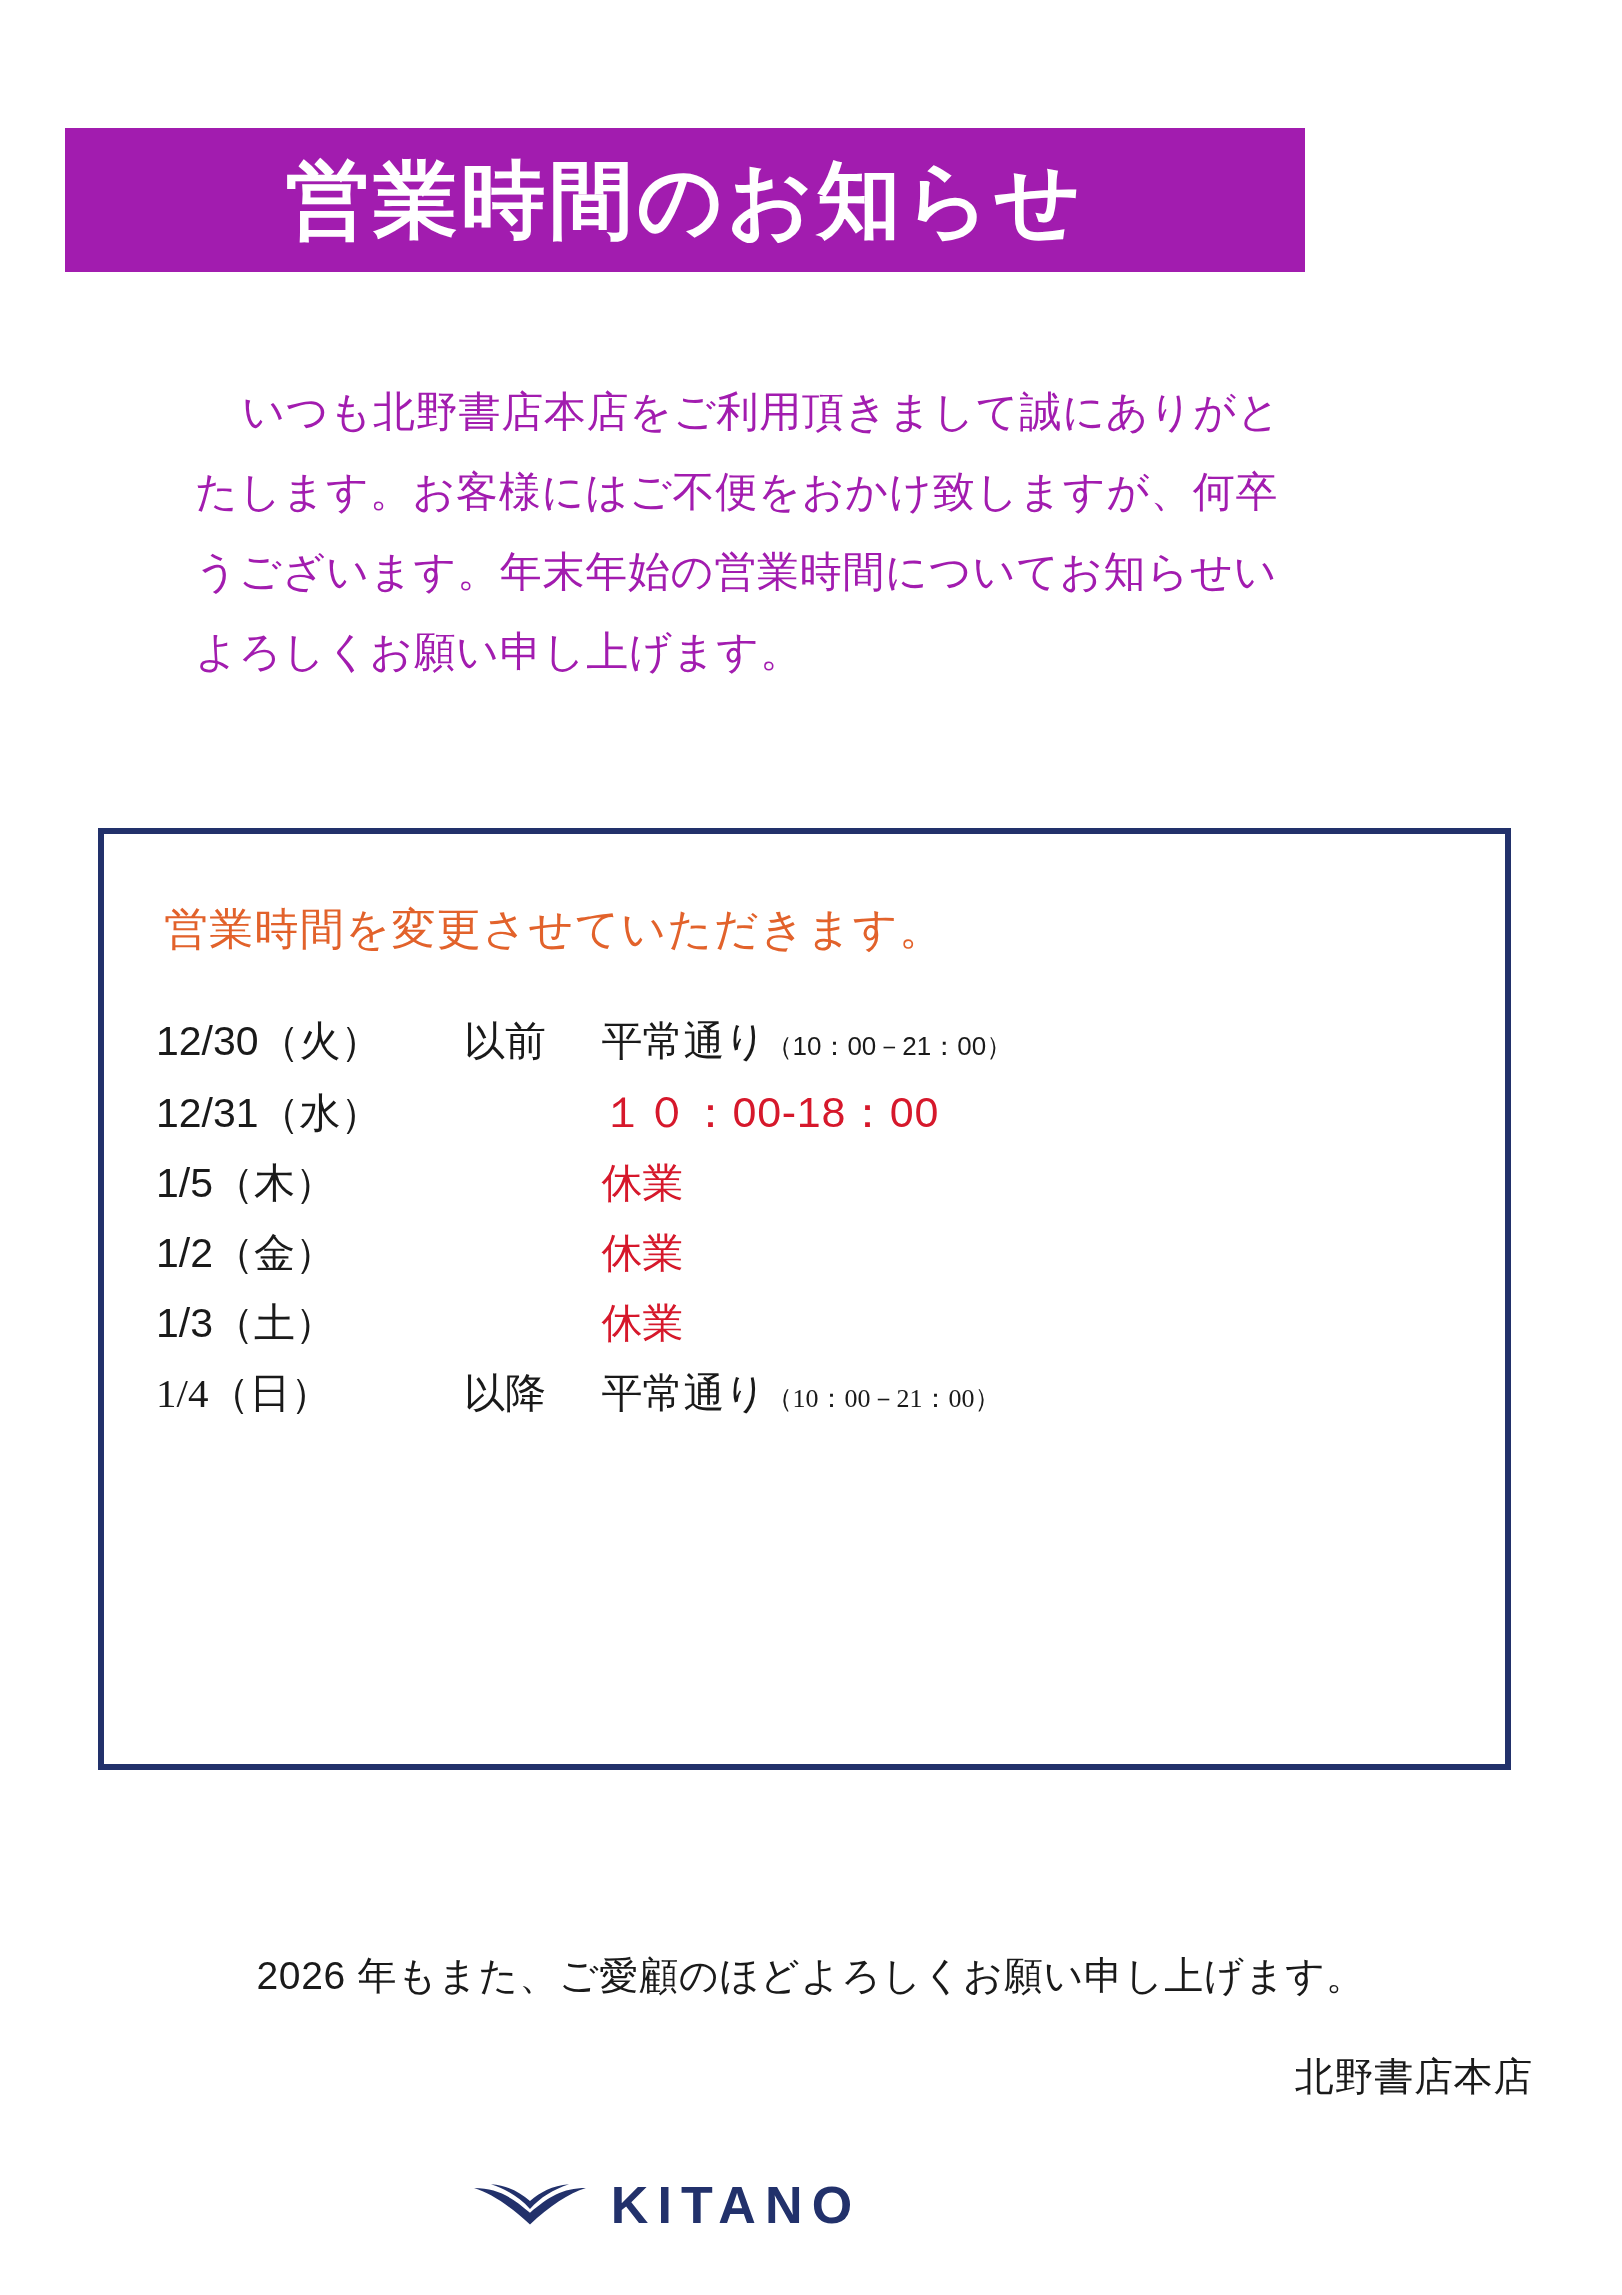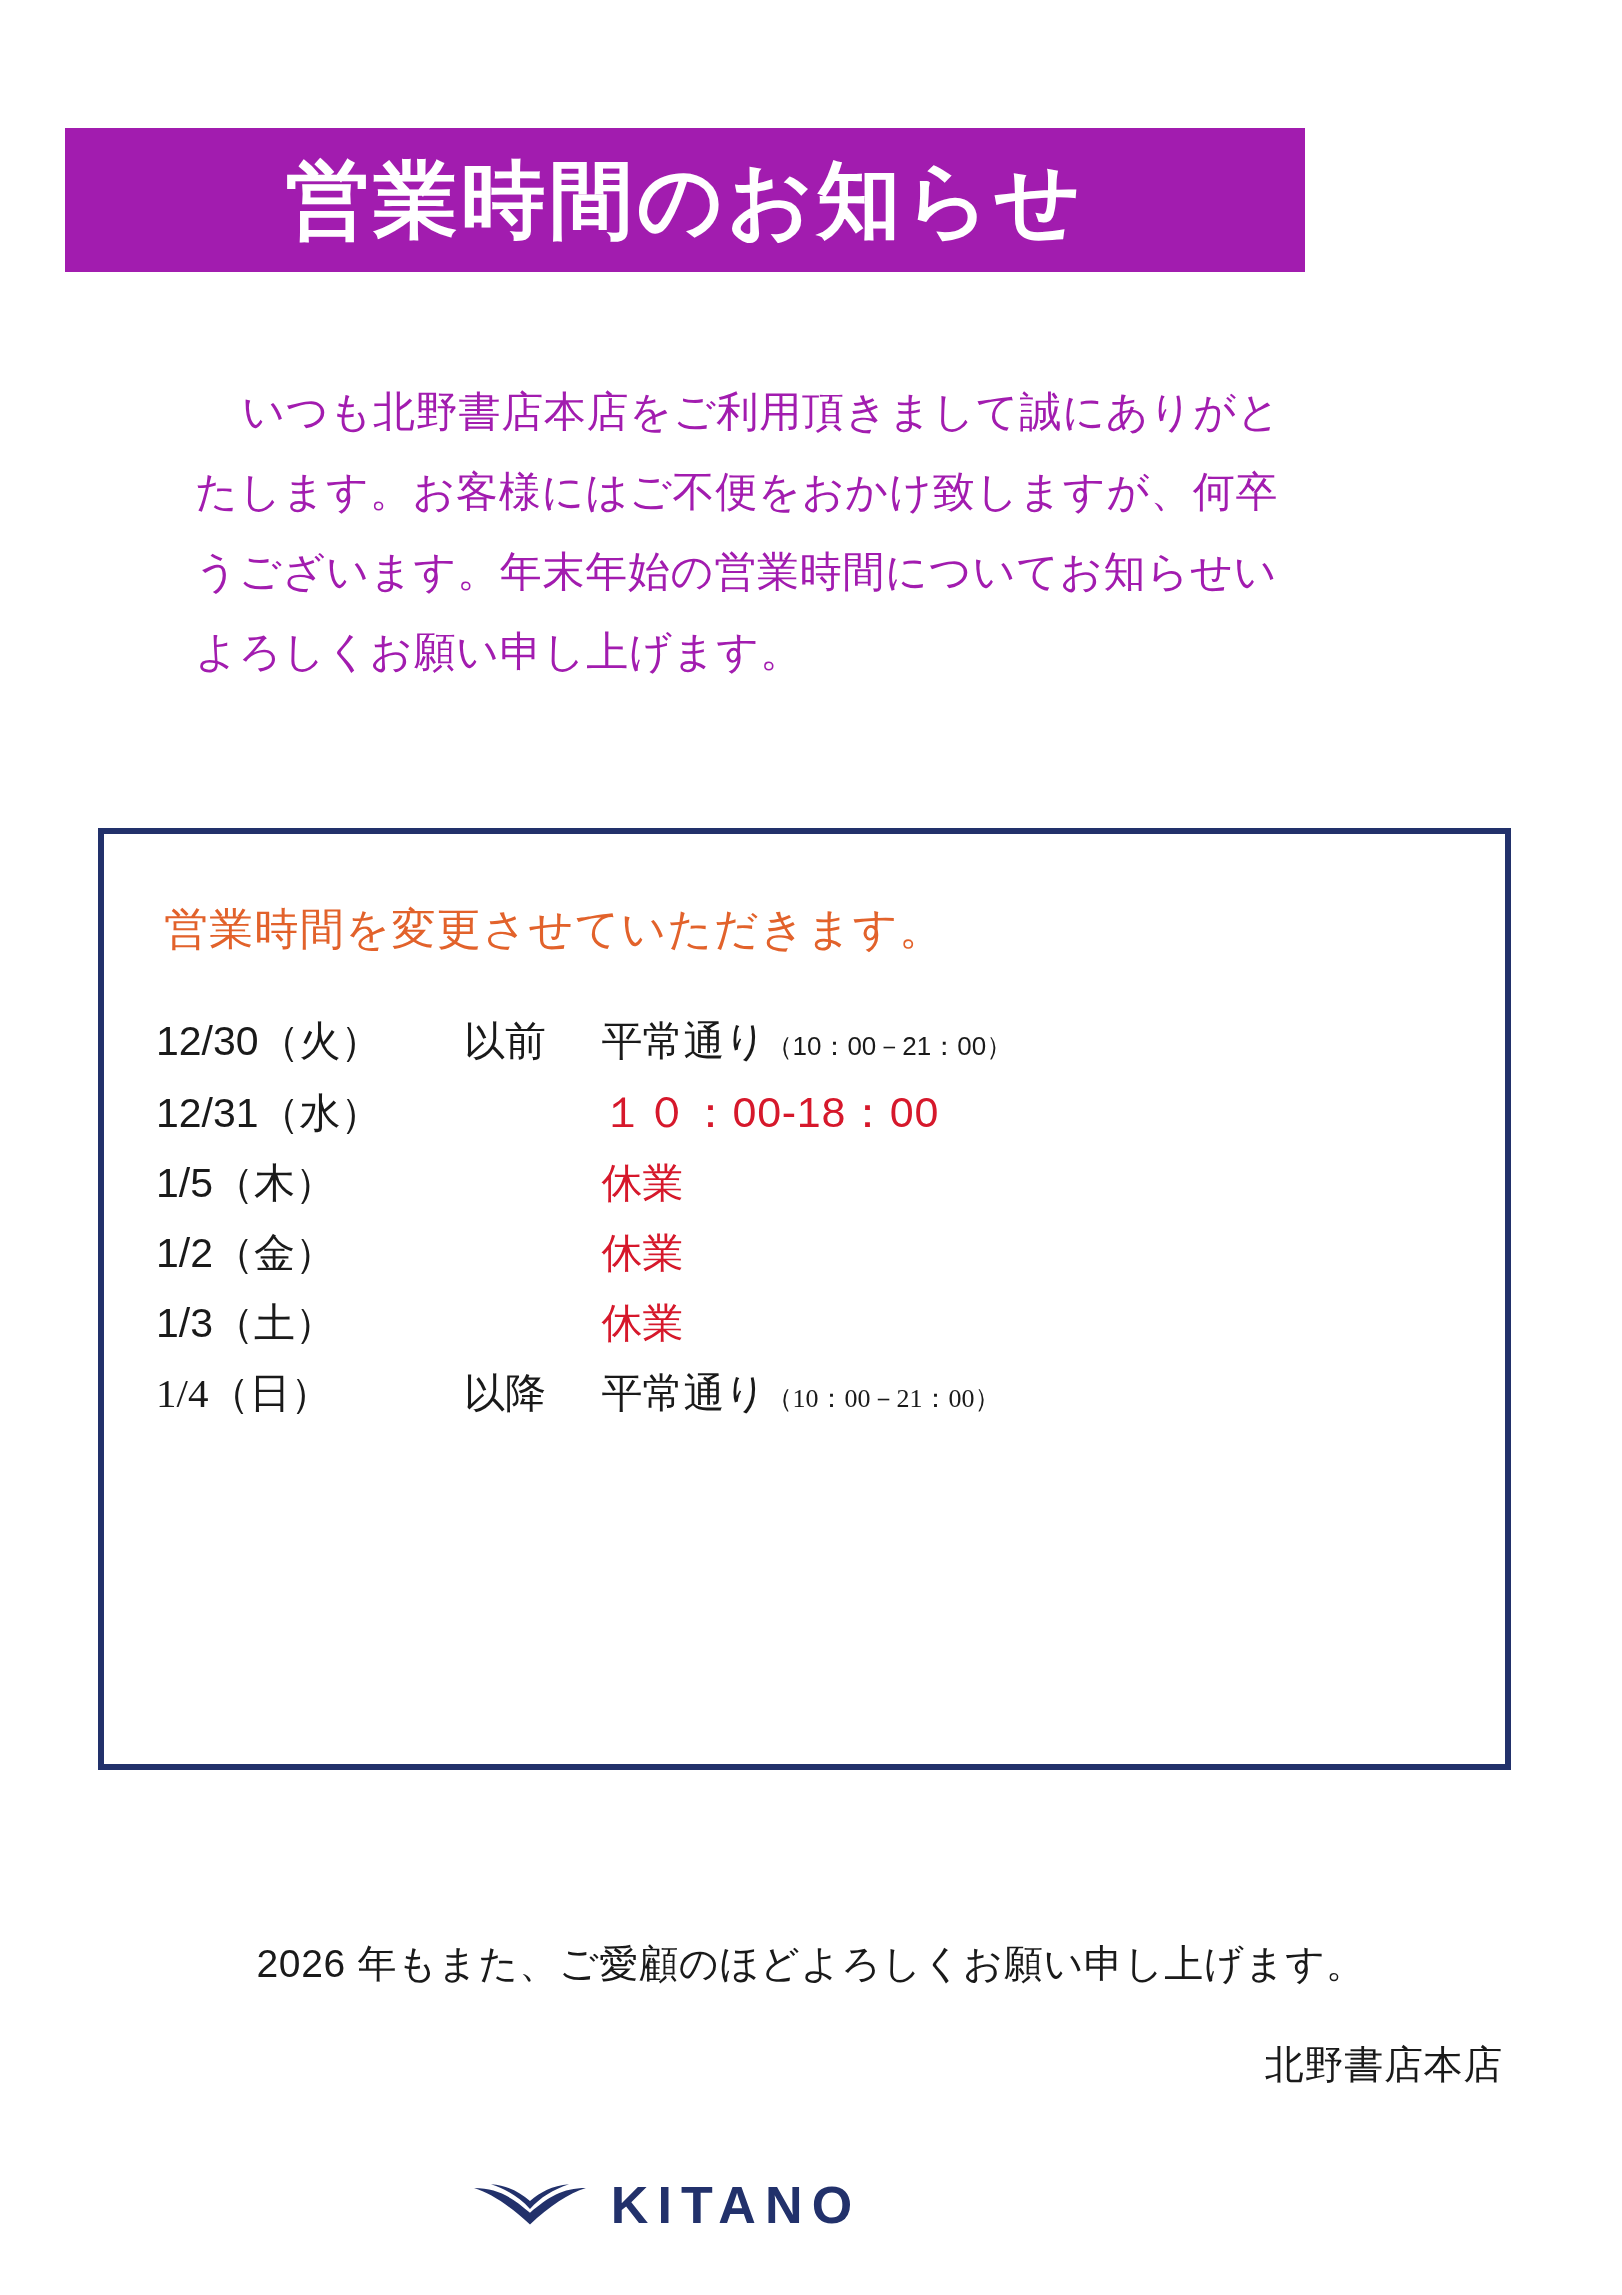--- a/index.html
+++ b/index.html
@@ -124,25 +124,25 @@
     position: absolute;
     left: 0;
     top: 1937px;
     width: 1622px;
   }
   .closing-line1 {
     text-align: center;
     font-size: 39px;
     letter-spacing: 0.7px;
     color: #1a1a1a;
-    margin: 0;
+    margin: 12px;
   }
   .closing-line2 {
     text-align: right;
-    padding-right: 119px;
+    padding-right: 89px;
     font-size: 39px;
     letter-spacing: 0.7px;
     color: #1a1a1a;
     margin: 47px 0 0 0;
   }
 
   
   .logo {
     position: absolute;
     left: 0;

